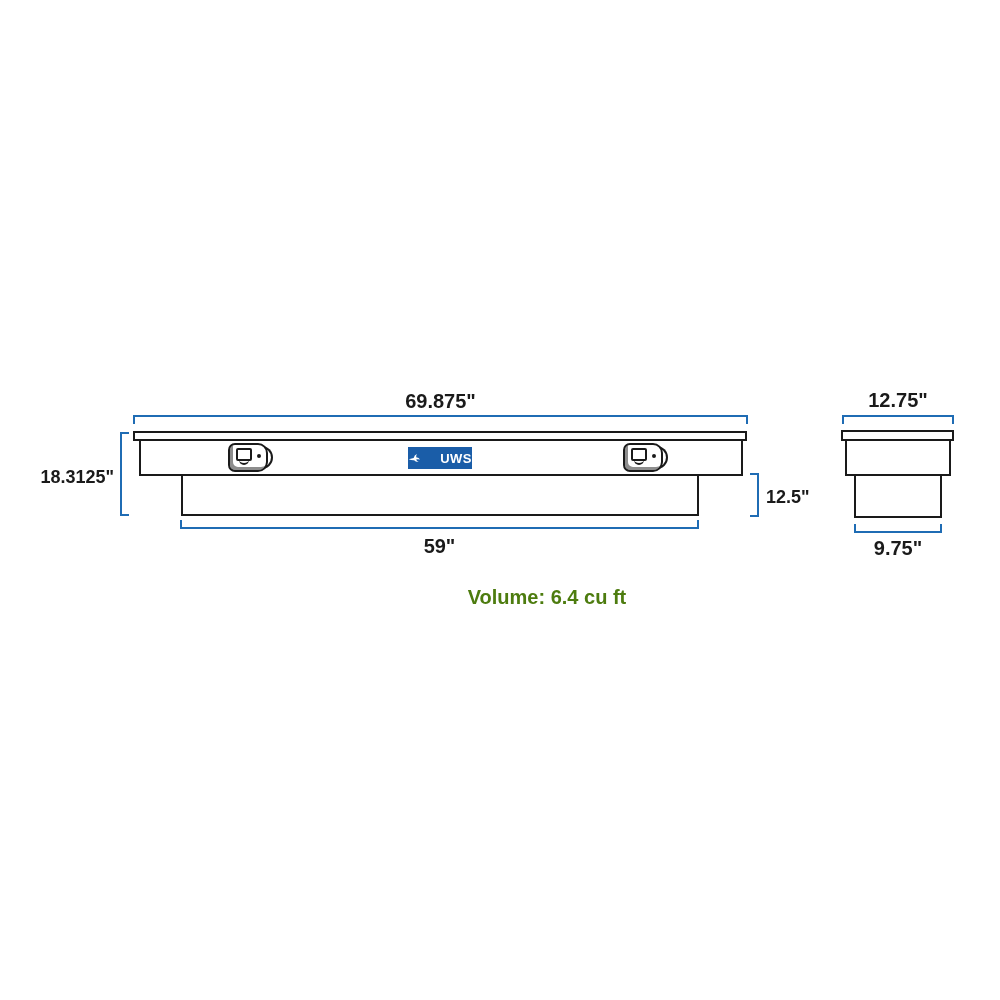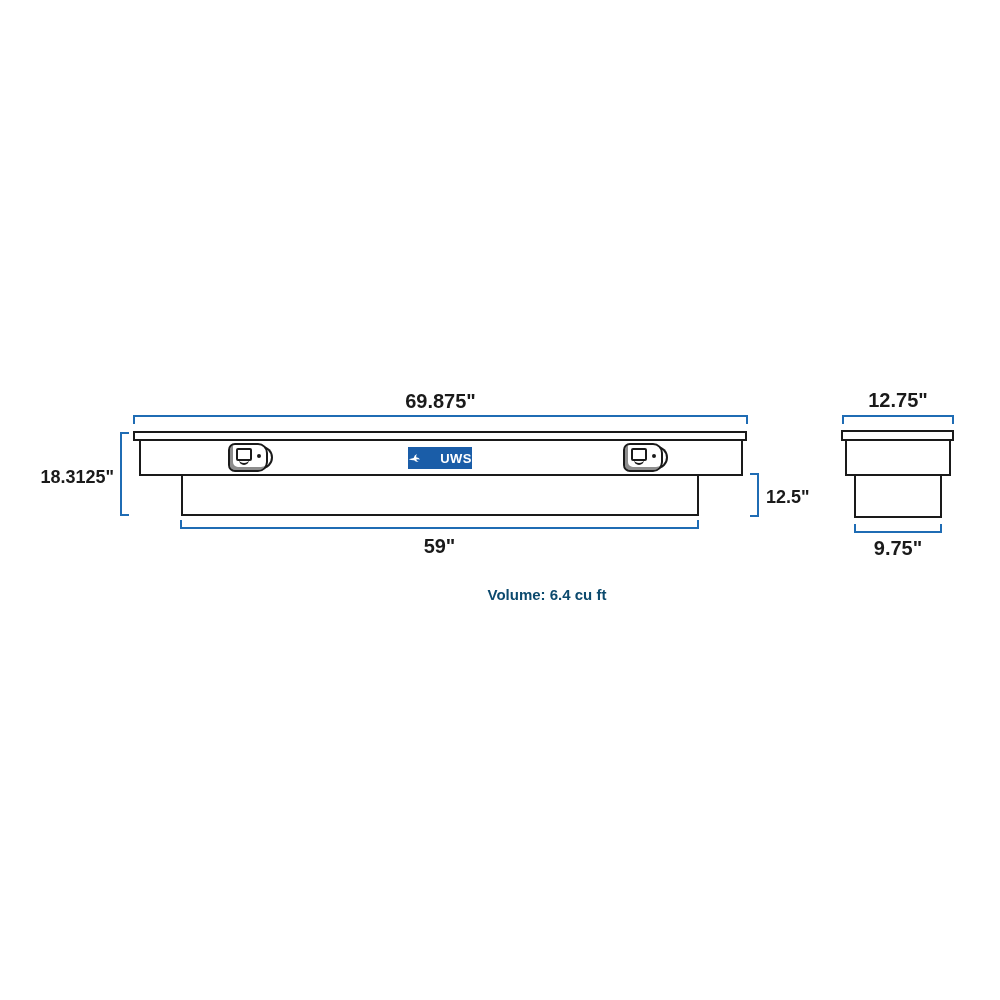--- a/index.html
+++ b/index.html
@@ -32,22 +32,22 @@
     font-size:20px;
     line-height:1.1;
     white-space:nowrap;
   }
   .dim-label.small{font-size:18px;}
   .center{text-align:center;}
   .right{text-align:right;}
   .volume-label{
     position:absolute;
     font-weight:bold;
-    color:#0c4a6e;
-    font-size:15px;
+    color:#4d7c0f;
+    font-size:20px;
     text-align:center;
   }
   
   .latch{position:absolute;width:46px;height:29px;}
   .latch-arc{
     position:absolute;left:26px;top:3px;width:19px;height:23px;
     border:2px solid var(--outline);border-left:none;
     border-radius:0 12px 12px 0;background:#fff;box-sizing:border-box;
   }
   .latch-paddle{

